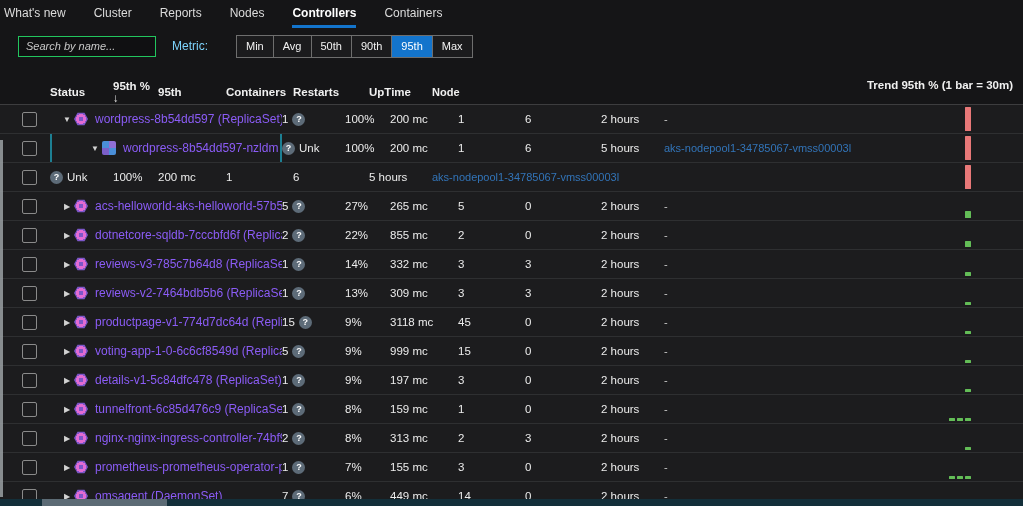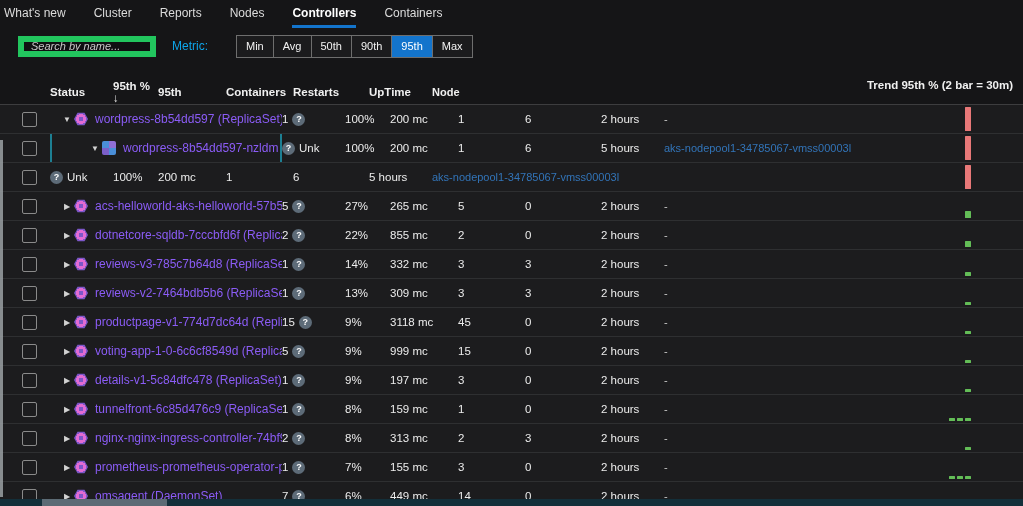--- a/index.html
+++ b/index.html
@@ -8,25 +8,25 @@
     background:#151517; color:#ececec;
     font-family:"Liberation Sans", sans-serif; font-size:12px;
     position:relative;
   }
   
   .tabs { display:flex; align-items:flex-start; padding:6px 0 0 4px; height:28px; gap:28px; }
   .tab { color:#dcdcdc; font-size:12px; padding-bottom:5px; cursor:pointer; border-bottom:3px solid transparent; }
   .tab.active { color:#ffffff; font-weight:bold; border-bottom-color:#1374cc; }
   
   .toolbar { display:flex; align-items:center; margin:5px 0 0 18px; height:26px; }
-  .search { width:138px; height:21px; background:#101012; border:6px solid #22c55e;
+  .search { width:138px; height:21px; background:#101012; border:1px solid #22c55e;
             color:#cfcfcf; font-style:italic; font-size:11px; padding:0 7px;
             font-family:"Liberation Sans", sans-serif; }
   .search::placeholder { color:#c8c8c8; font-style:italic; }
-  .metric-label { margin:0 8px 0 16px; font-size:12px; color:#0ea5e9; }
+  .metric-label { margin:0 8px 0 16px; font-size:12px; color:#7dd3fc; }
   .select { height:22px; min-width:128px; background:#1b1b1d; border:1px solid #8b8b8b;
             display:flex; align-items:center; gap:10px; padding:0 8px; font-size:11px; color:#f2f2f2; cursor:pointer; }
   .select .chev { font-size:9px; color:#d8d8d8; margin-left:auto; }
   .btn-group { display:flex; margin-left:20px; border:1px solid #6e6e6e; }
   .pbtn { height:21px; padding:0 9px; display:flex; align-items:center; font-size:11px;
           color:#f2f2f2; background:#1b1b1d; border-right:1px solid #6e6e6e; cursor:pointer; }
   .pbtn:last-child { border-right:none; }
   .pbtn.selected { background:#1374cc; color:#fff; }
   
   .table { margin-top:20px; }
@@ -99,21 +99,21 @@
 <div class="table">
   <div class="thead">
       <div class="cell c-check"></div>
       <div class="cell c-status">Status</div>
       <div class="cell c-p95pct">95th % ↓</div>
       <div class="cell c-p95">95th</div>
       <div class="cell c-cont">Containers</div>
       <div class="cell c-rest">Restarts</div>
       <div class="cell c-up">UpTime</div>
       <div class="cell c-node">Node</div>
-      <div class="cell c-trend">Trend 95th % (2 bar = 30m)</div>
+      <div class="cell c-trend">Trend 95th % (1 bar = 30m)</div>
     </div>
   <div class="tbody">
       <div class="row">
     <div class="cell c-check">
       <span class="checkbox"></span>
     </div>
     <div class="cell c-name" style="padding-left: 10px;">
       <span class="arrow">▼</span>
       <span class="ticon replicaset"></span>
       <span class="nm">wordpress-8b54dd597 (ReplicaSet)</span>

